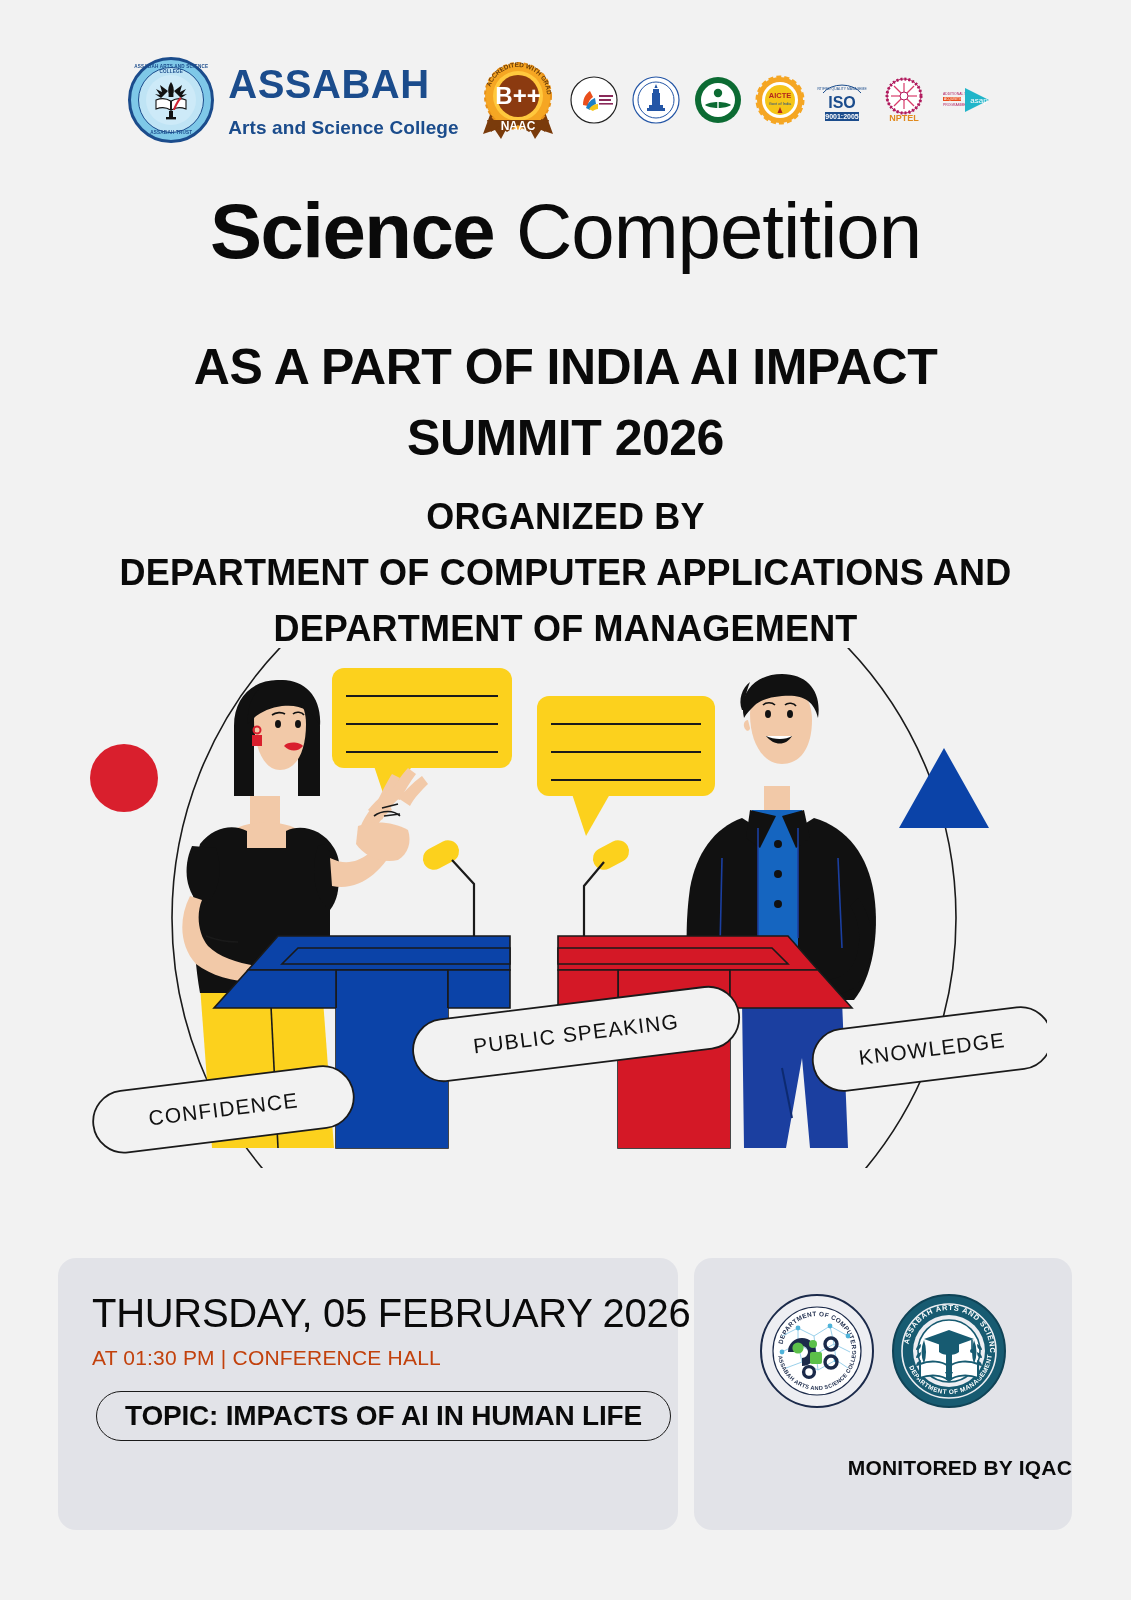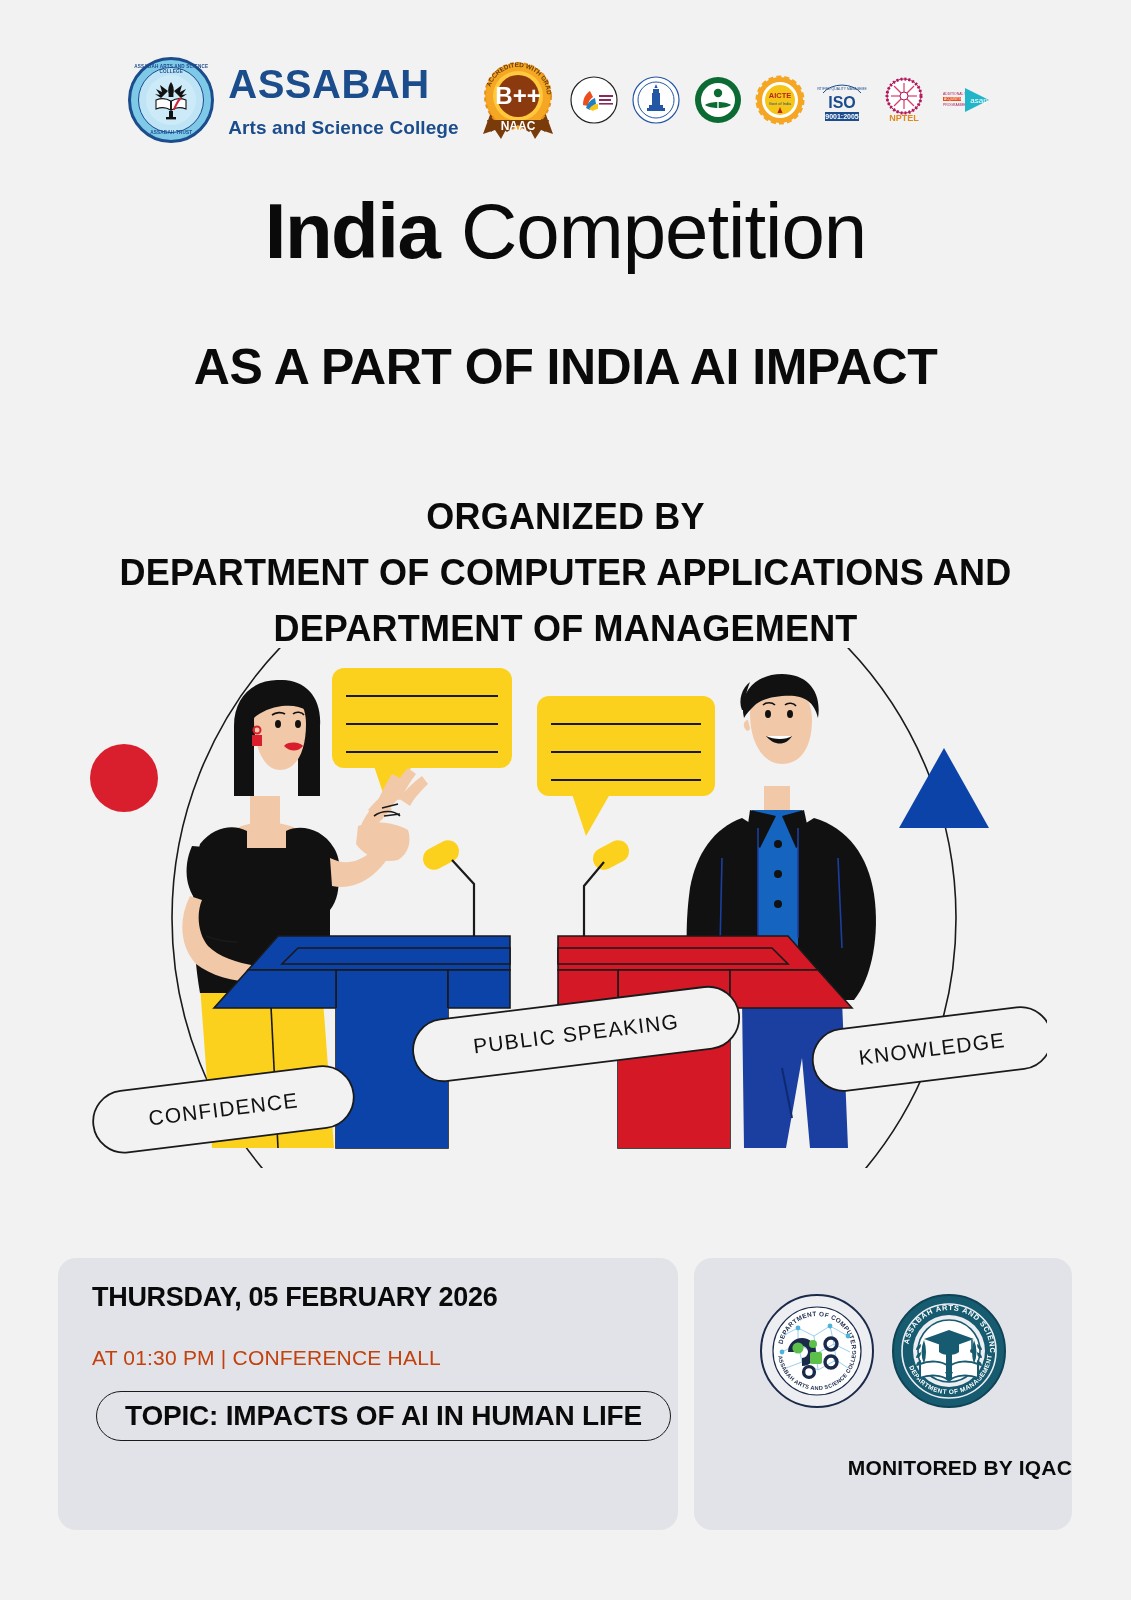--- a/index.html
+++ b/index.html
@@ -134,22 +134,22 @@
   }
   .panel-left {
     left: 58px; top: 1258px;
     width: 620px; height: 272px;
   }
   .panel-right {
     left: 694px; top: 1258px;
     width: 378px; height: 272px;
   }
   .event-date {
-    position: absolute; left: 34px; top: 24px;
-    font-size: 27px; font-weight: 700; color: #0a0a0a;
+    position: absolute; left: 34px; top: 33px;
+    font-size: 40px; font-weight: 400; color: #0a0a0a;
     letter-spacing: -.3px; white-space: nowrap;
   }
   .event-time {
     position: absolute; left: 34px; top: 88px;
     font-size: 21px; font-weight: 400; color: #c2410c;
     letter-spacing: .2px; white-space: nowrap;
   }
   .topic-pill {
     position: absolute; left: 38px; top: 133px;
     height: 48px; padding: 0 28px;
@@ -296,25 +296,26 @@
       <text x="2" y="12" font-size="3.4" fill="#b0185c" font-family="Liberation Sans, sans-serif">ADDITIONAL SKILL</text>
       <rect x="2" y="14" width="18" height="4" fill="#E94E1B"></rect>
       <text x="3" y="17.4" font-size="3.2" fill="#fff" font-family="Liberation Sans, sans-serif">ACQUISITION</text>
       <text x="2" y="23" font-size="3.4" fill="#b0185c" font-family="Liberation Sans, sans-serif">PROGRAMME</text>
       <path d="M24 5 L48 17 L24 29 Z" fill="#21B5C9"></path>
       <text x="38" y="20" text-anchor="middle" font-size="8" fill="#fff" font-family="Liberation Sans, sans-serif">asap</text>
     </svg>
   </div>
 
   <div class="title-main">
-    <span class="heavy">India</span><span>&nbsp;</span><span class="light">Competition</span>
+    <span class="heavy">Science</span><span>&nbsp;</span><span class="light">Competition</span>
   </div>
 
   <div class="title-sub">
     <div>AS A PART OF INDIA AI IMPACT</div>
+    <div>SUMMIT 2026</div>
   </div>
 
   <div class="organized">
     <div>ORGANIZED BY</div>
     <div>DEPARTMENT OF COMPUTER APPLICATIONS AND</div>
     <div>DEPARTMENT OF MANAGEMENT</div>
   </div>
 
   <div class="illustration">
     <svg viewBox="0 0 965 520" width="965" height="520">

